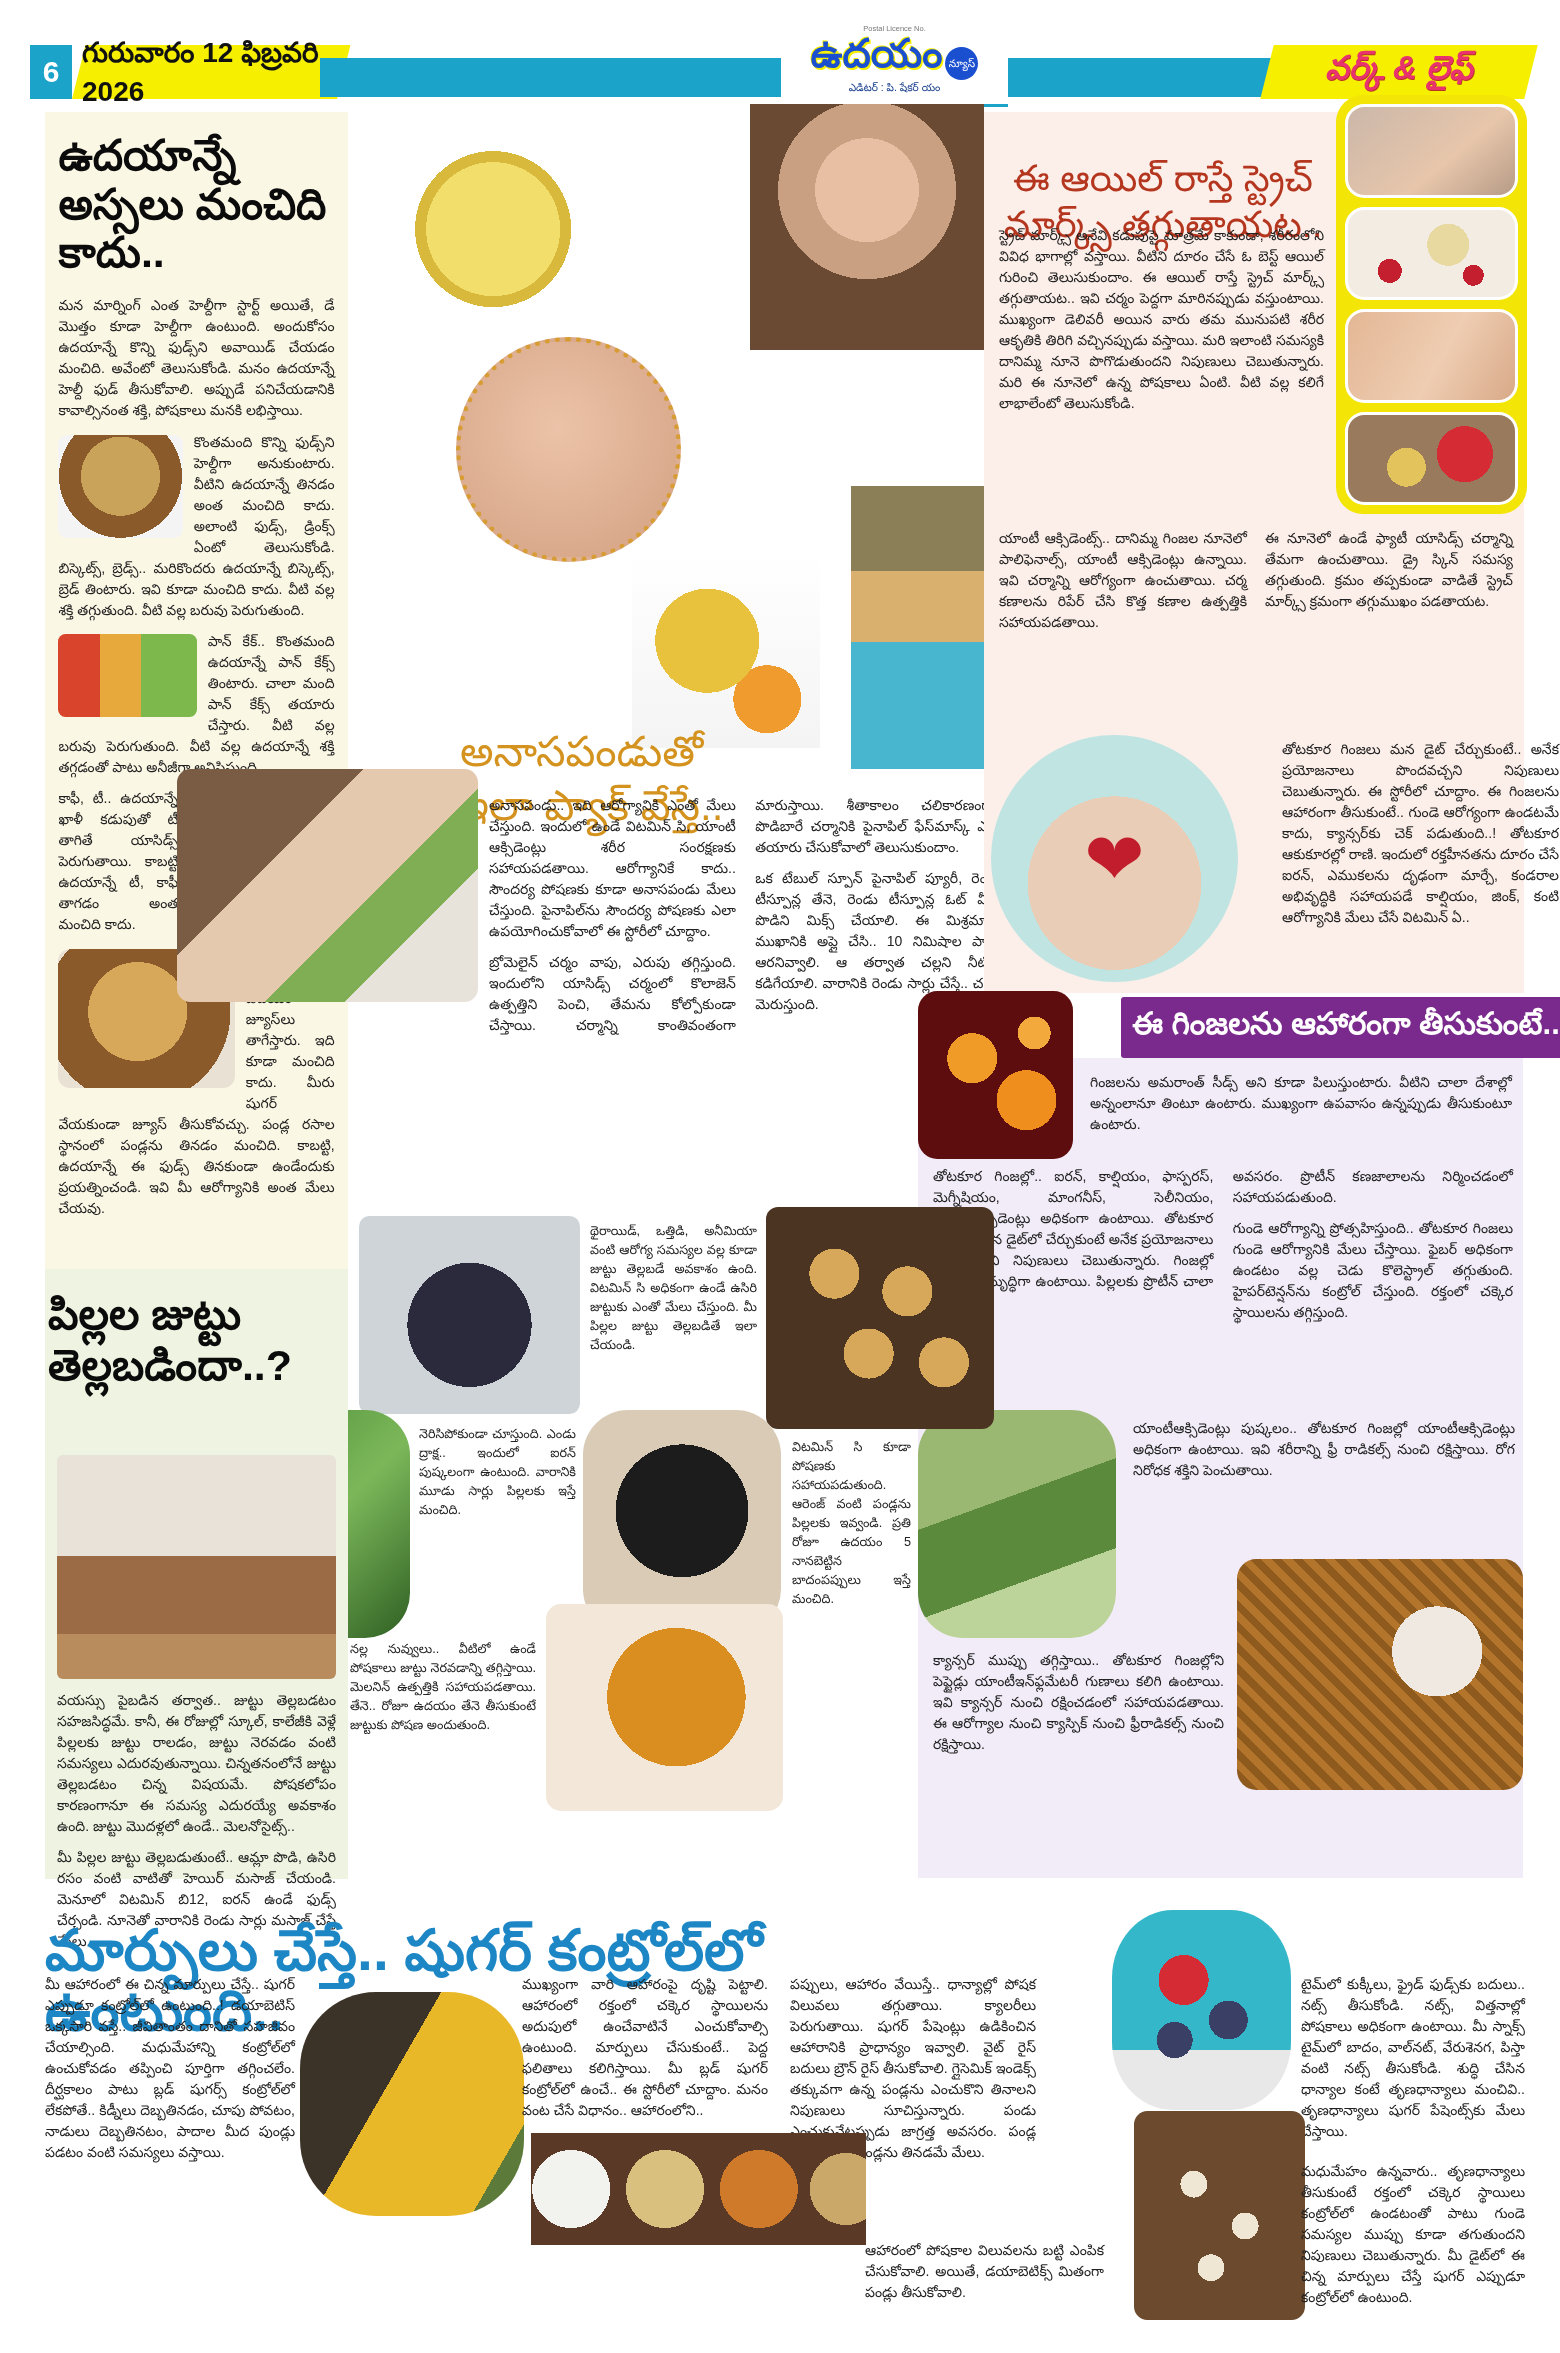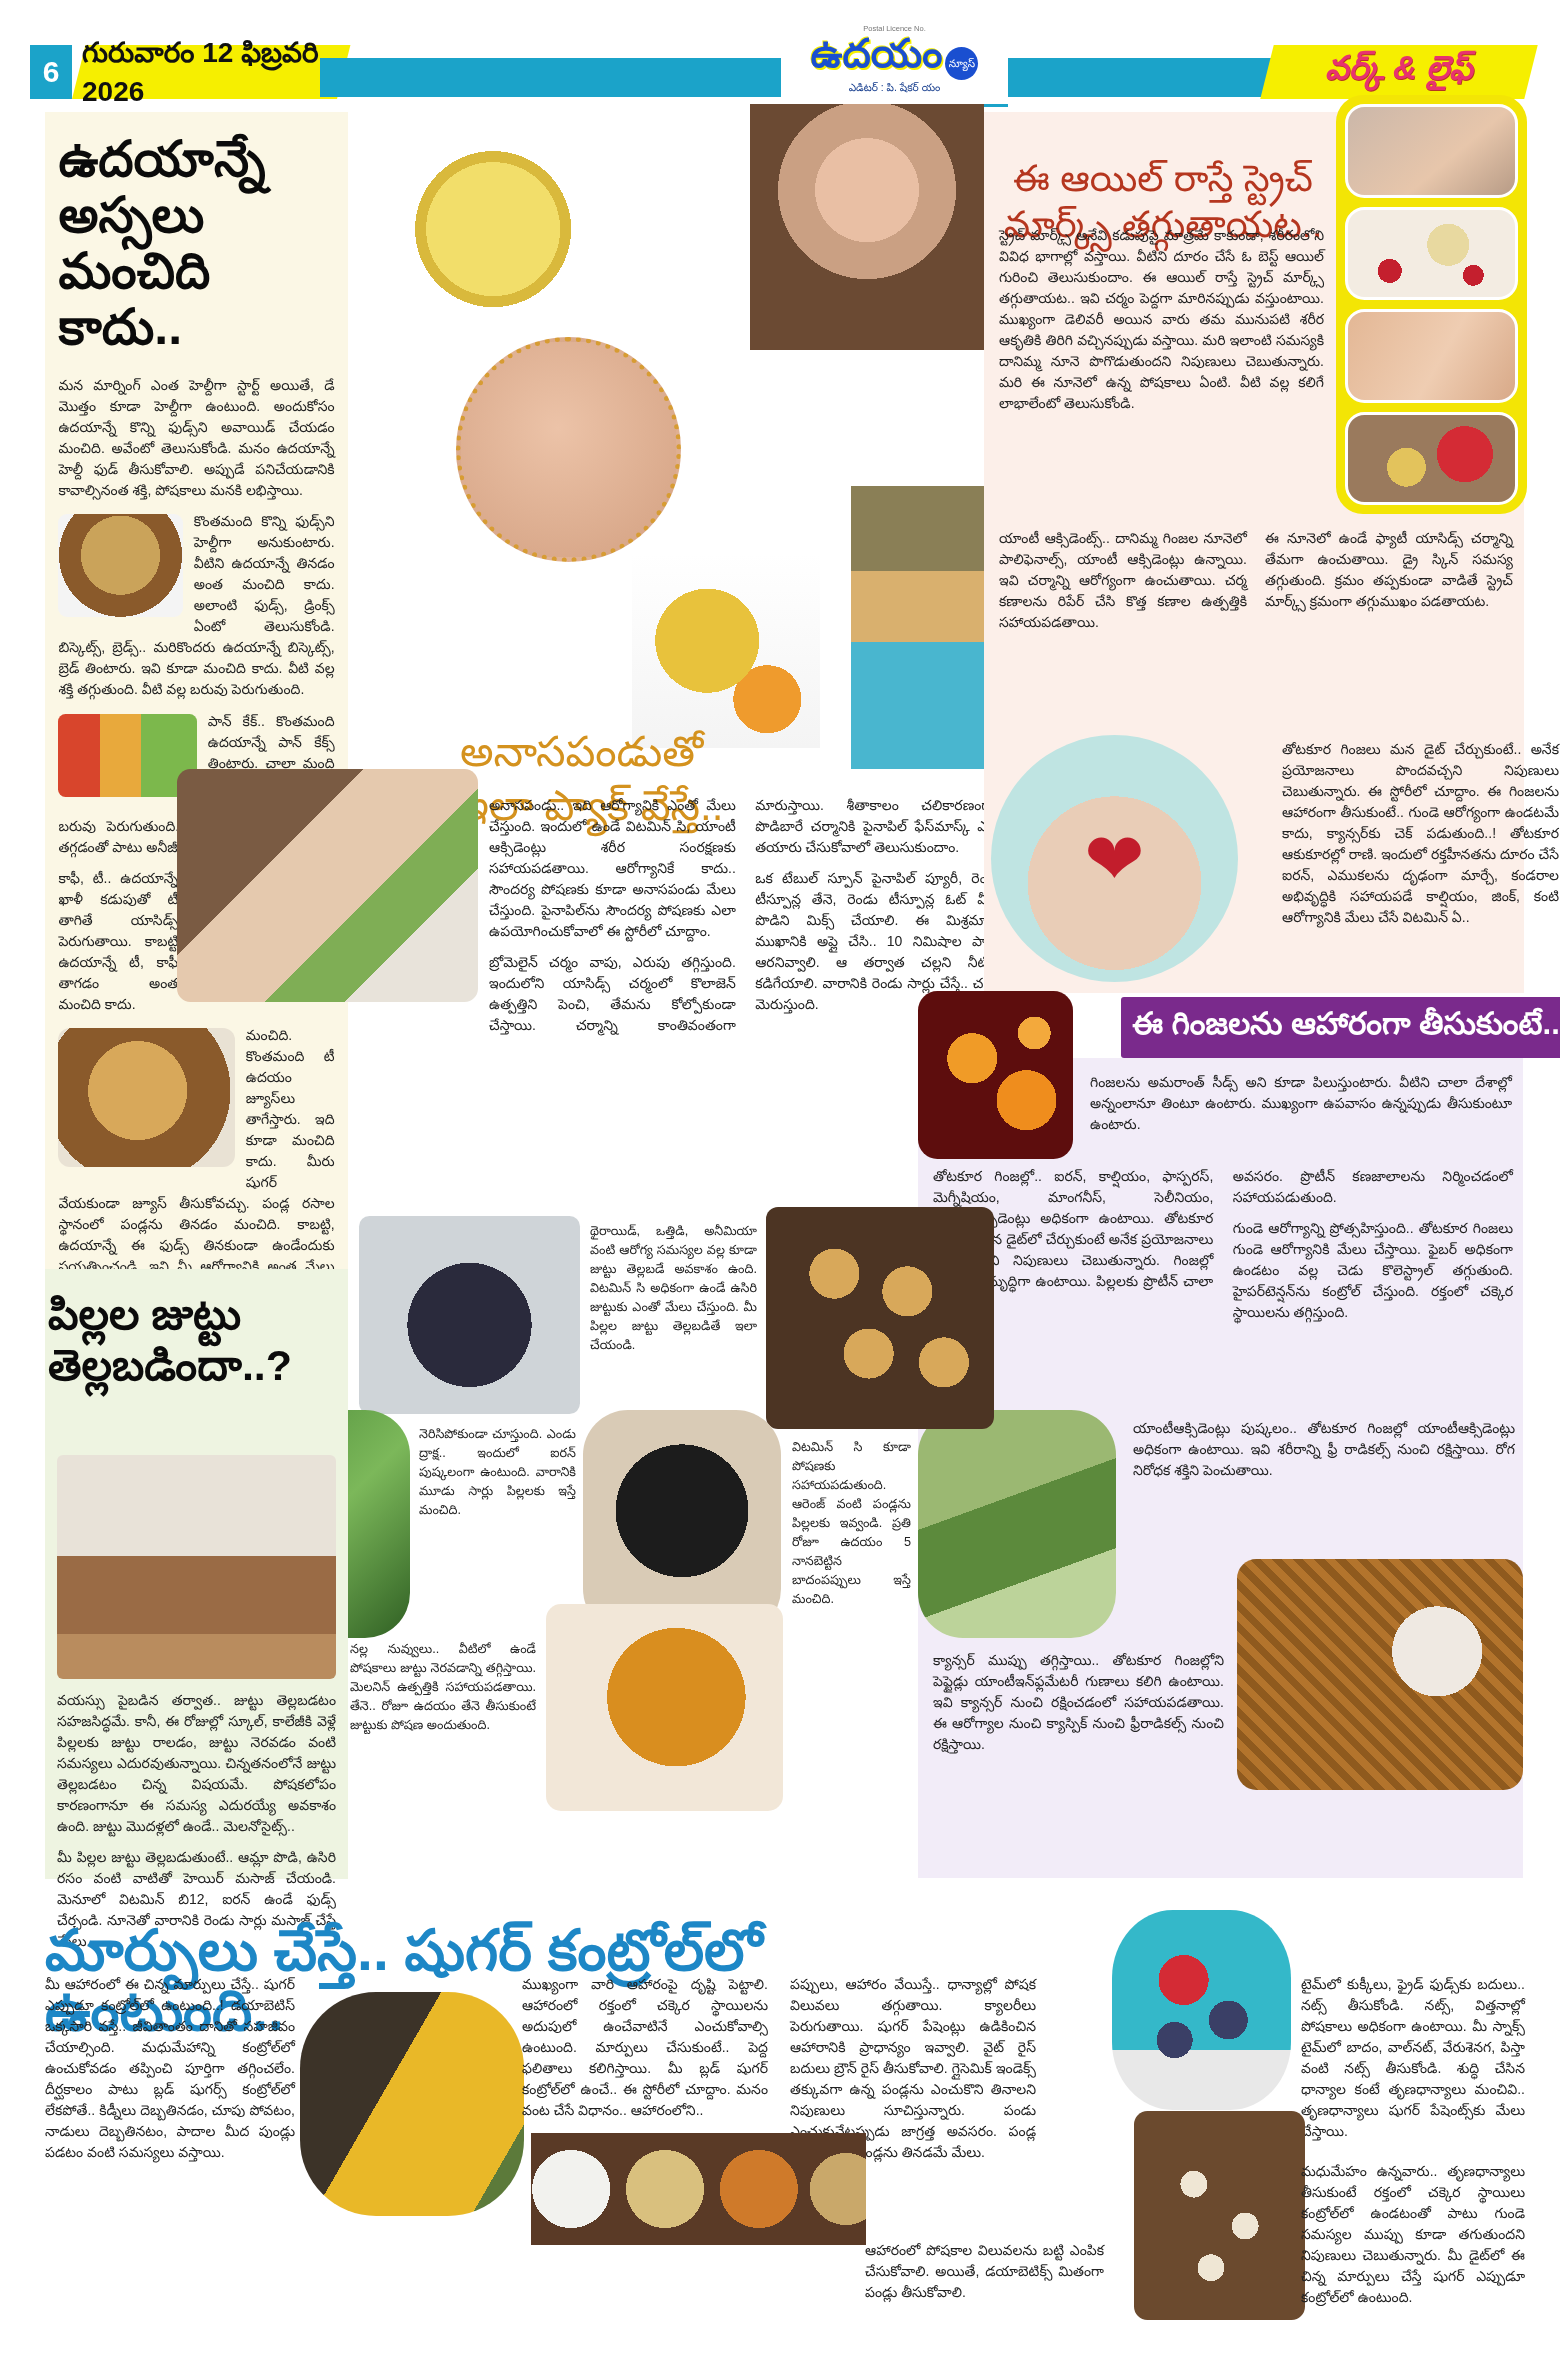--- a/index.html
+++ b/index.html
@@ -26,21 +26,21 @@
   .mast-editor{font-size:10.4px;color:#123a8c;margin-top:1.5px;}
   .section-banner{left:1267px;top:45px;width:264px;height:54px;background:#f6ef00;
                   transform:skewX(-14deg);}
   .section-banner-text{left:1267px;top:45px;width:264px;height:54px;display:flex;align-items:center;
                   justify-content:center;font-size:33px;font-weight:bold;font-style:italic;
                   color:#e8336f;text-shadow:0.7px 0.7px 0 #b5361f;}
   
   .art{box-sizing:border-box;}
   .art p{margin:0 0 10.4px 0;font-size:14px;line-height:1.5;color:#222;text-align:justify;}
   .art-morning{left:45px;top:112px;width:303px;height:1157px;background:#fbf7e5;padding:19.4px 13.4px;}
-  .h-morning{font-size:50px;line-height:1.12;font-weight:bold;color:#0b0b0b;margin:0 0 19.4px 0;}
+  .h-morning{font-size:43px;line-height:1.12;font-weight:bold;color:#0b0b0b;margin:0 0 19.4px 0;}
   .art-hair{left:45px;top:1269px;width:303px;height:610px;background:#eef4e1;padding:15px 0;}
   .h-hair{font-size:43px;line-height:1.2;font-weight:bold;color:#0b0b0b;margin:4.5px 0 15px 3px;}
   .art-stretch{left:984px;top:112px;width:540px;height:881px;background:#fcefe9;}
   .h-stretch{left:999px;top:125px;width:328px;font-size:37px;line-height:1.25;font-weight:normal;
              color:#b5361f;text-align:center;}
   .stretch-body1{left:999px;top:225px;width:325px;height:297px;}
   .stretch-body2{left:999px;top:528px;width:514px;height:203px;column-count:2;column-gap:18px;}
   .h-pine{left:460px;top:690px;width:306px;font-size:42px;line-height:1.3;font-weight:normal;
           color:#d4921e;}
   .pine-body{left:489px;top:795px;width:513px;height:425px;column-count:2;column-gap:19.4px;}

